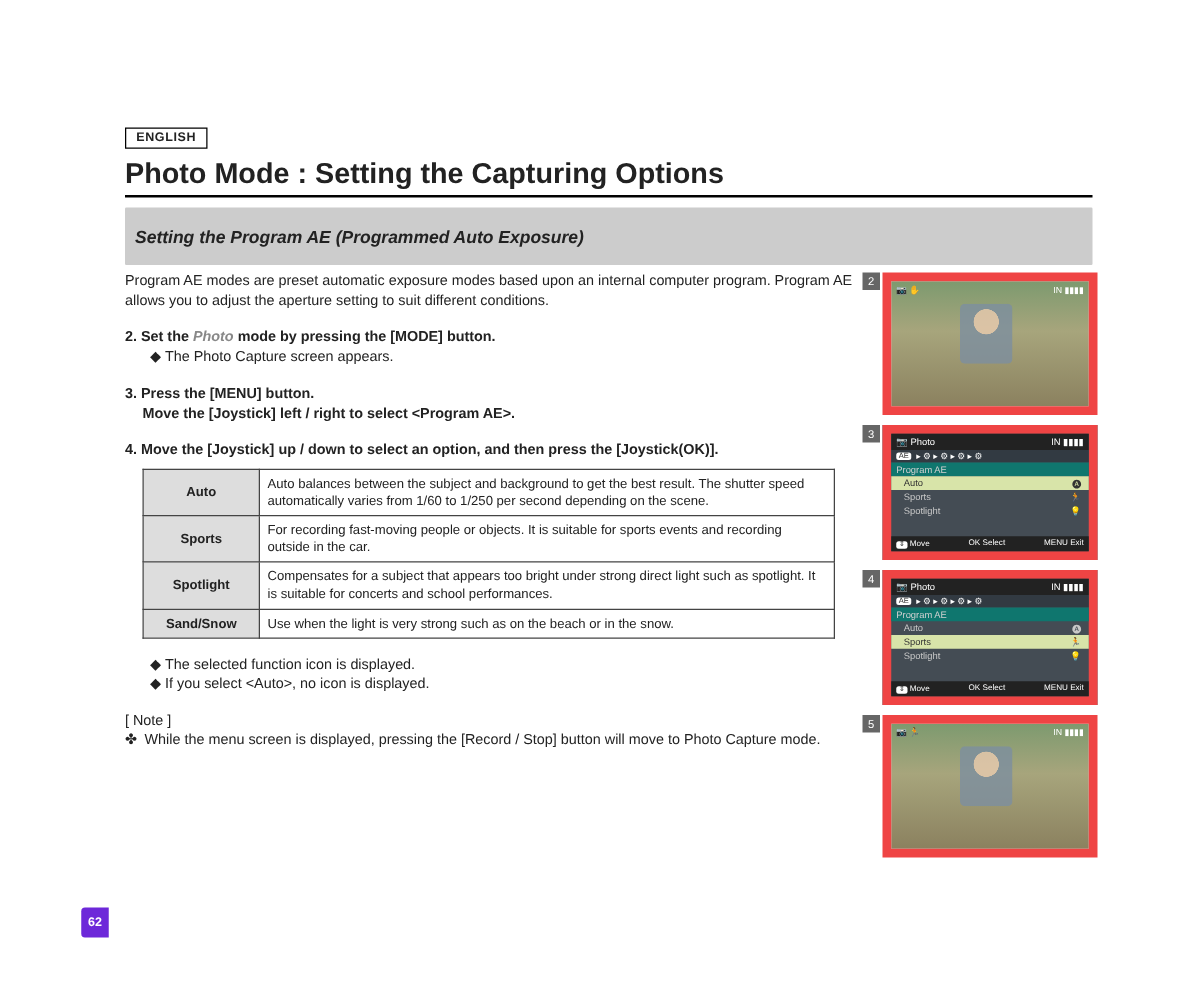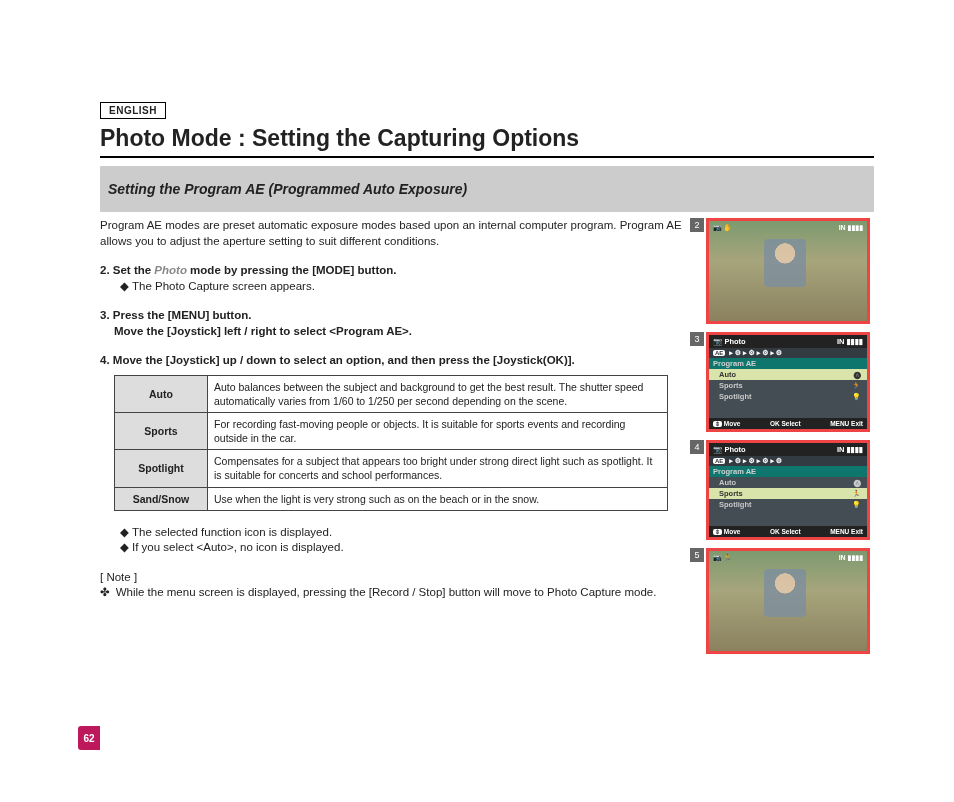--- a/index.html
+++ b/index.html
@@ -99,25 +99,25 @@
     font-weight: normal;
     margin-top: 12px;
   }
   .note-line {
     padding-left: 0;
     display: flex;
     gap: 6px;
   }
   .pagenum-badge {
     position: absolute;
-    left: 78px;
+    left: 65px;
     bottom: 52px;
     width: 22px;
     height: 24px;
-    background: #be185d;
+    background: #6d28d9;
     color: #fff;
     font-size: 10px;
     font-weight: bold;
     display: flex;
     align-items: center;
     justify-content: center;
     border-radius: 3px 0 0 3px;
   }
   
   .shot {
@@ -132,25 +132,24 @@
     height: 14px;
     background: #666;
     color: #fff;
     font-size: 9px;
     display: flex;
     align-items: center;
     justify-content: center;
   }
   .lcd {
     width: 158px;
-    border: 3px solid #ef4444;
+    border: 7px solid #ef4444;
     background: #999;
     font-size: 7px;
     color: #fff;
-    font-weight: bold;
   }
   .lcd-photo {
     height: 100px;
     background: linear-gradient(#7d9a6f, #a7a57c 40%, #8b815f);
     position: relative;
   }
   .lcd-photo::after {
     content: "";
     position: absolute;
     left: 55px; top: 18px;

